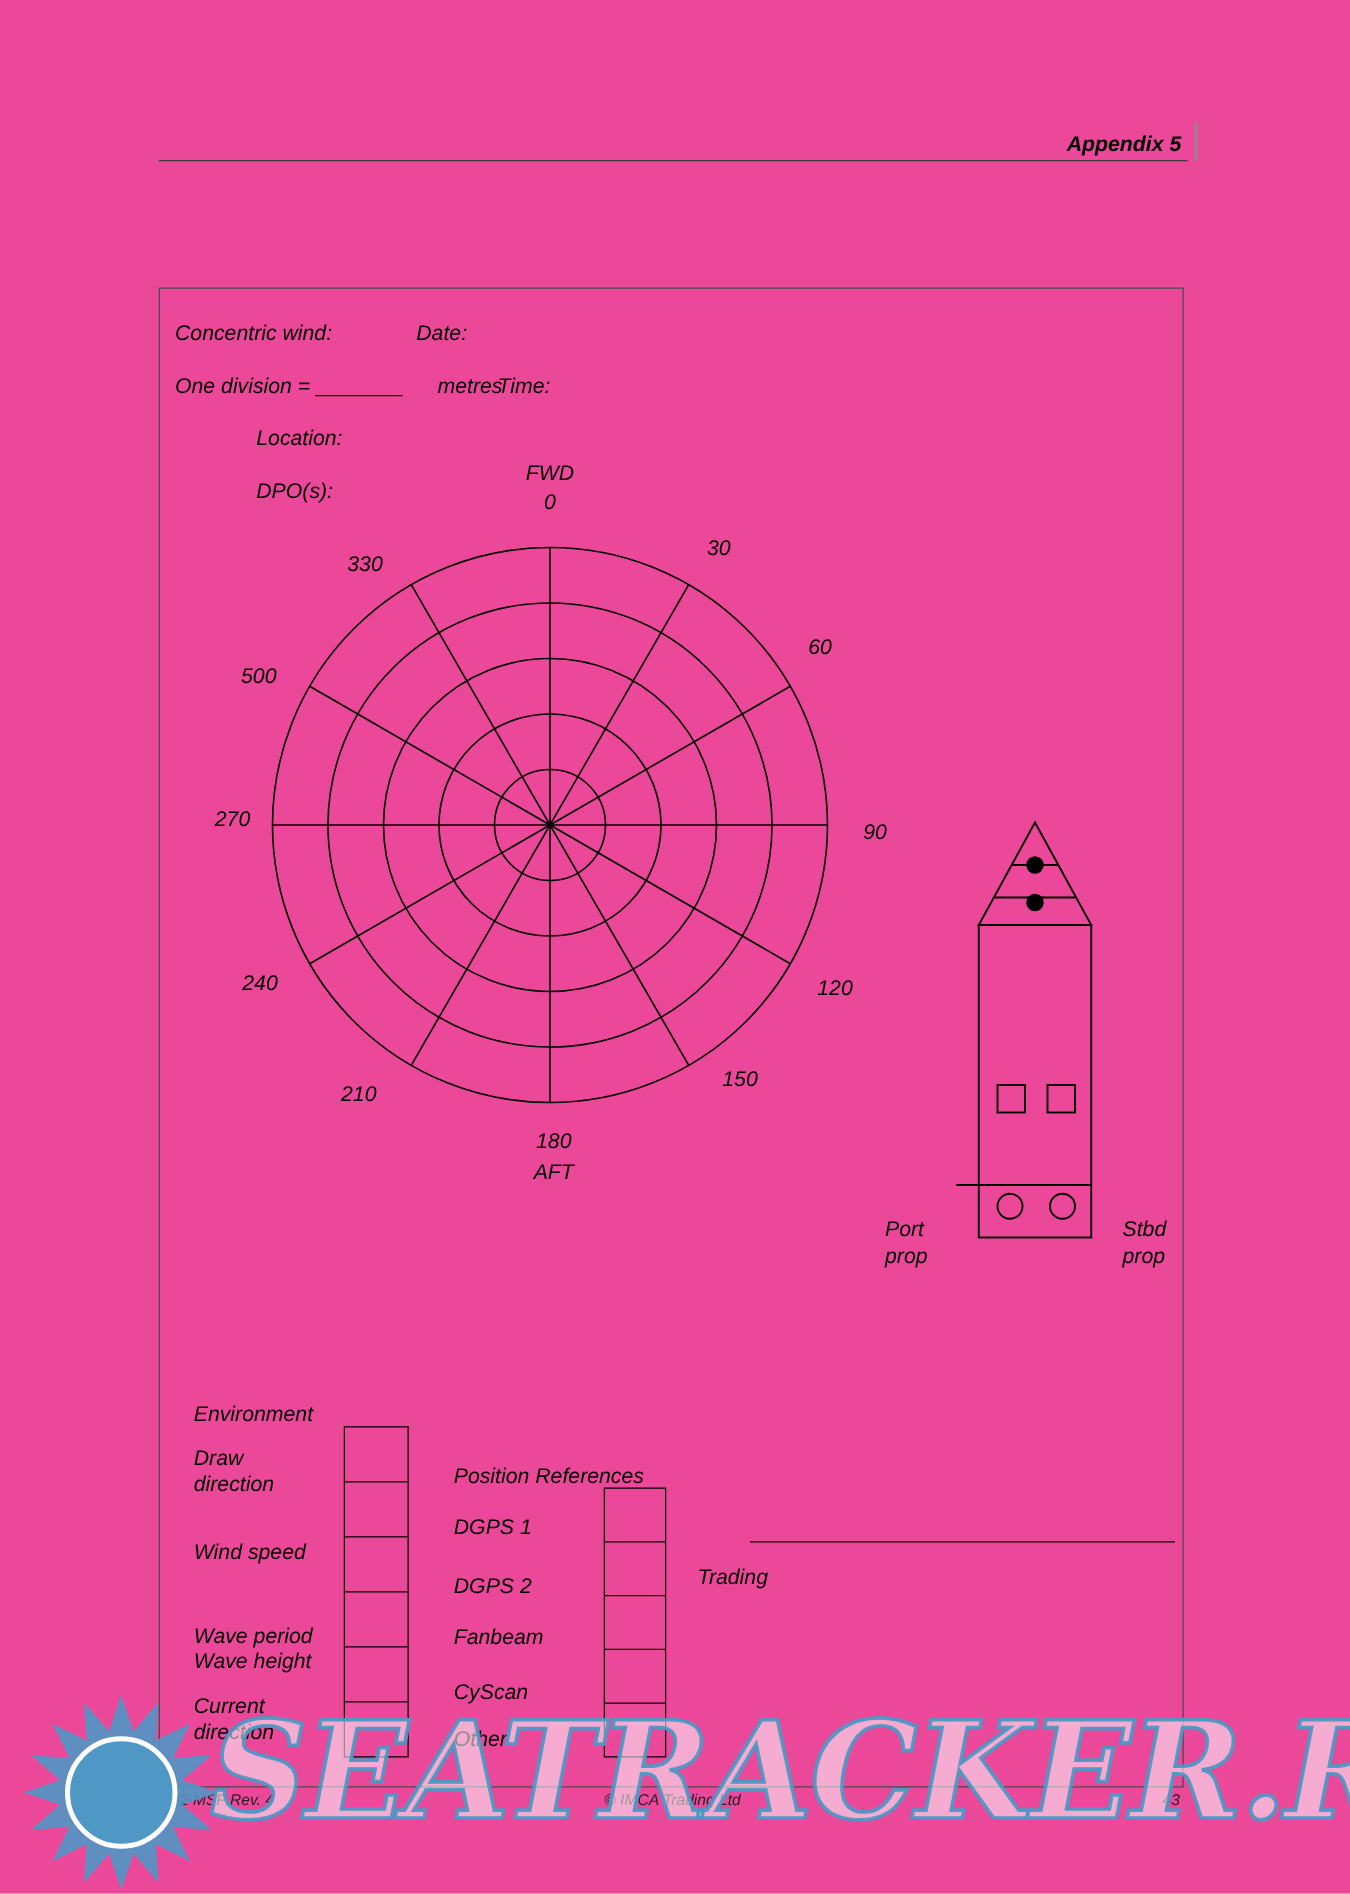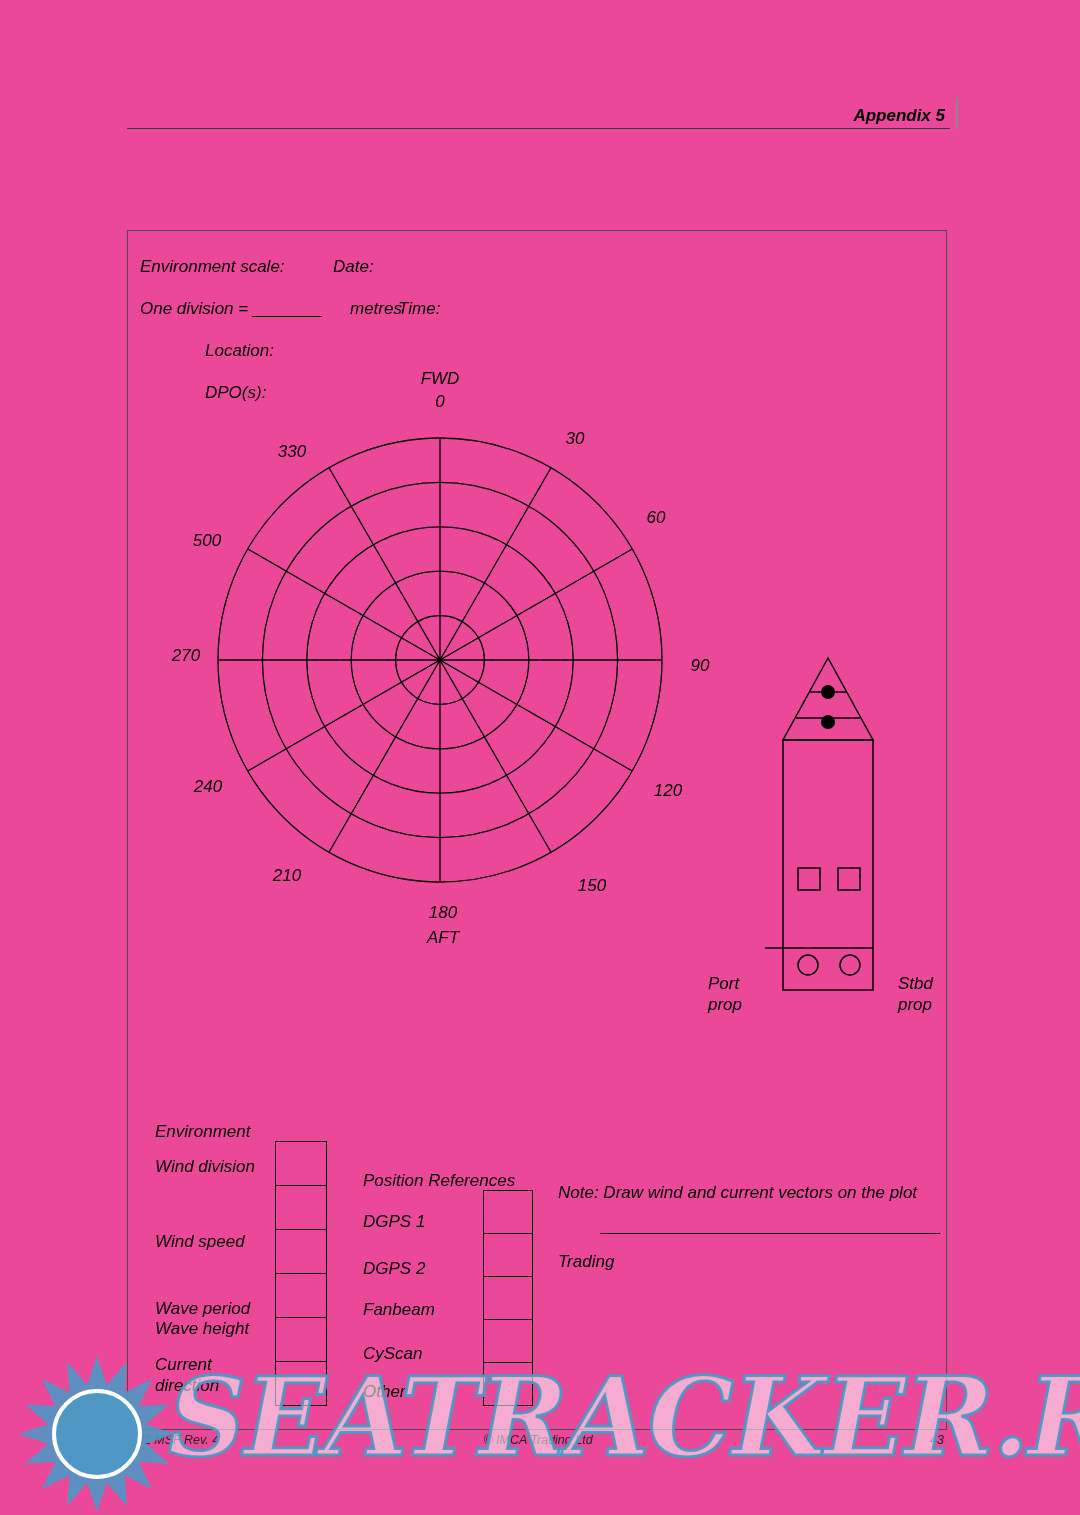--- a/index.html
+++ b/index.html
@@ -42,21 +42,21 @@
 
 <div id="page">
 
   <div class="abs lbl bold" style="left:850px;top:105px;width:95px;text-align:right;">Appendix 5</div>
   <div class="abs" id="header-rule"></div>
   <div class="abs" id="header-tick"></div>
 
 
   <div class="abs" id="main-box"></div>
 
-  <div class="abs lbl" style="left:140px;top:256px;">Environment scale:</div>
+  <div class="abs lbl" style="left:140px;top:256px;">Concentric wind:</div>
   <div class="abs lbl" style="left:333px;top:256px;">Date:</div>
 
   <div class="abs lbl" style="left:140px;top:298px;">One division =</div>
   <span class="abs blank-line" style="left:252px;top:300px;"></span>
   <div class="abs lbl" style="left:330px;top:298px;margin-left:20px;">metres</div>
   <div class="abs lbl" style="left:398px;top:298px;">Time:</div>
 
   <div class="abs lbl" style="left:205px;top:340px;">Location:</div>
   <div class="abs lbl" style="left:205px;top:382px;">DPO(s):</div>
 
@@ -73,21 +73,21 @@
       <line x1="417.2576396401454" y1="335.99999999999994" x2="32.742360359854615" y2="114.00000000000004"></line>
       <line x1="336" y1="417.2576396401454" x2="114.00000000000001" y2="32.742360359854615"></line>
     </svg>
 
   <div class="abs lbl ctr" style="left:440px;top:368px;">FWD</div>
   <div class="abs lbl ctr" style="left:440px;top:391px;">0</div>
   <div class="abs lbl ctr" style="left:575px;top:428px;">30</div>
   <div class="abs lbl ctr" style="left:656px;top:507px;">60</div>
   <div class="abs lbl ctr" style="left:700px;top:655px;">90</div>
   <div class="abs lbl ctr" style="left:668px;top:780px;">120</div>
-  <div class="abs lbl ctr" style="left:592px;top:875px;">150</div>
+  <div class="abs lbl ctr" style="left:592px;top:853px;">150</div>
   <div class="abs lbl ctr" style="left:443px;top:902px;">180</div>
   <div class="abs lbl ctr" style="left:443px;top:927px;">AFT</div>
   <div class="abs lbl ctr" style="left:287px;top:865px;">210</div>
   <div class="abs lbl ctr" style="left:208px;top:776px;">240</div>
   <div class="abs lbl ctr" style="left:186px;top:645px;">270</div>
   <div class="abs lbl ctr" style="left:207px;top:530px;">500</div>
   <div class="abs lbl ctr" style="left:292px;top:441px;">330</div>
 
   <svg class="abs" id="ship-svg" width="140" height="350">
     <polygon class="ln" points="68,8 23,90 113,90"></polygon>
@@ -99,21 +99,21 @@
     <rect class="ln" x="38" y="218" width="22" height="22"></rect>
     <rect class="ln" x="78" y="218" width="22" height="22"></rect>
     <line class="ln" x1="5" y1="298" x2="113" y2="298"></line>
     <circle class="ln" cx="48" cy="315" r="10"></circle>
     <circle class="ln" cx="90" cy="315" r="10"></circle>
   </svg>
   <div class="abs lbl" style="left:708px;top:973px;width:52px;">Port prop</div>
   <div class="abs lbl" style="left:898px;top:973px;width:52px;">Stbd prop</div>
 
   <div class="abs lbl" style="left:155px;top:1121px;">Environment</div>
-  <div class="abs lbl" style="left:155px;top:1156px;width:105px;">Wind division</div>
+  <div class="abs lbl" style="left:155px;top:1156px;width:105px;">Draw direction</div>
   <div class="abs lbl" style="left:155px;top:1231px;width:105px;">Wind speed</div>
   <div class="abs lbl" style="left:155px;top:1274px;width:105px;margin-top:24px;">Wave period</div>
   <div class="abs lbl" style="left:155px;top:1318px;width:105px;">Wave height</div>
   <div class="abs lbl" style="left:155px;top:1354px;width:105px;">Current direction</div>
 
   <div class="abs cellcol" style="left:275px;top:1141px;width:50px;">
     <div class="cell" style="height:43px;"></div>
     <div class="cell" style="height:43px;"></div>
     <div class="cell" style="height:43px;"></div>
     <div class="cell" style="height:43px;"></div>
@@ -129,21 +129,20 @@
   <div class="abs lbl" style="left:363px;top:1381px;">Other</div>
 
   <div class="abs cellcol" style="left:483px;top:1190px;width:48px;">
     <div class="cell" style="height:42px;"></div>
     <div class="cell" style="height:42px;"></div>
     <div class="cell" style="height:42px;"></div>
     <div class="cell" style="height:42px;"></div>
     <div class="cell" style="height:42px;"></div>
   </div>
 
-  <div class="abs lbl" id="note-text" style="left:558px;top:1182px;">Note: Draw wind and current vectors on the plot</div>
   <div class="abs" id="note-rule"></div>
   <div class="abs lbl" style="left:558px;top:1251px;">Trading</div>
 
   <div class="abs small" style="left:130px;top:1433px;">182 MSF Rev. 4</div>
   <div class="abs small ctr" style="left:538px;top:1433px;">© IMCA Trading Ltd</div>
   <div class="abs small" style="left:930px;top:1433px;">43</div>
 
   <div class="abs" id="watermark">
     <svg id="sun-logo" width="170" height="165">
         <polygon points="85.0,4.0 94.8,33.0 114.8,9.9 112.8,40.4 140.2,26.8 126.6,54.2 157.1,52.2 134.0,72.2 163.0,82.0 134.0,91.8 157.1,111.8 126.6,109.8 140.2,137.2 112.8,123.6 114.8,154.1 94.8,131.0 85.0,160.0 75.2,131.0 55.2,154.1 57.2,123.6 29.8,137.2 43.4,109.8 12.9,111.8 36.0,91.8 7.0,82.0 36.0,72.2 12.9,52.2 43.4,54.2 29.8,26.8 57.2,40.4 55.2,9.9 75.2,33.0" fill="#4f97c4" opacity="0.9"></polygon>

